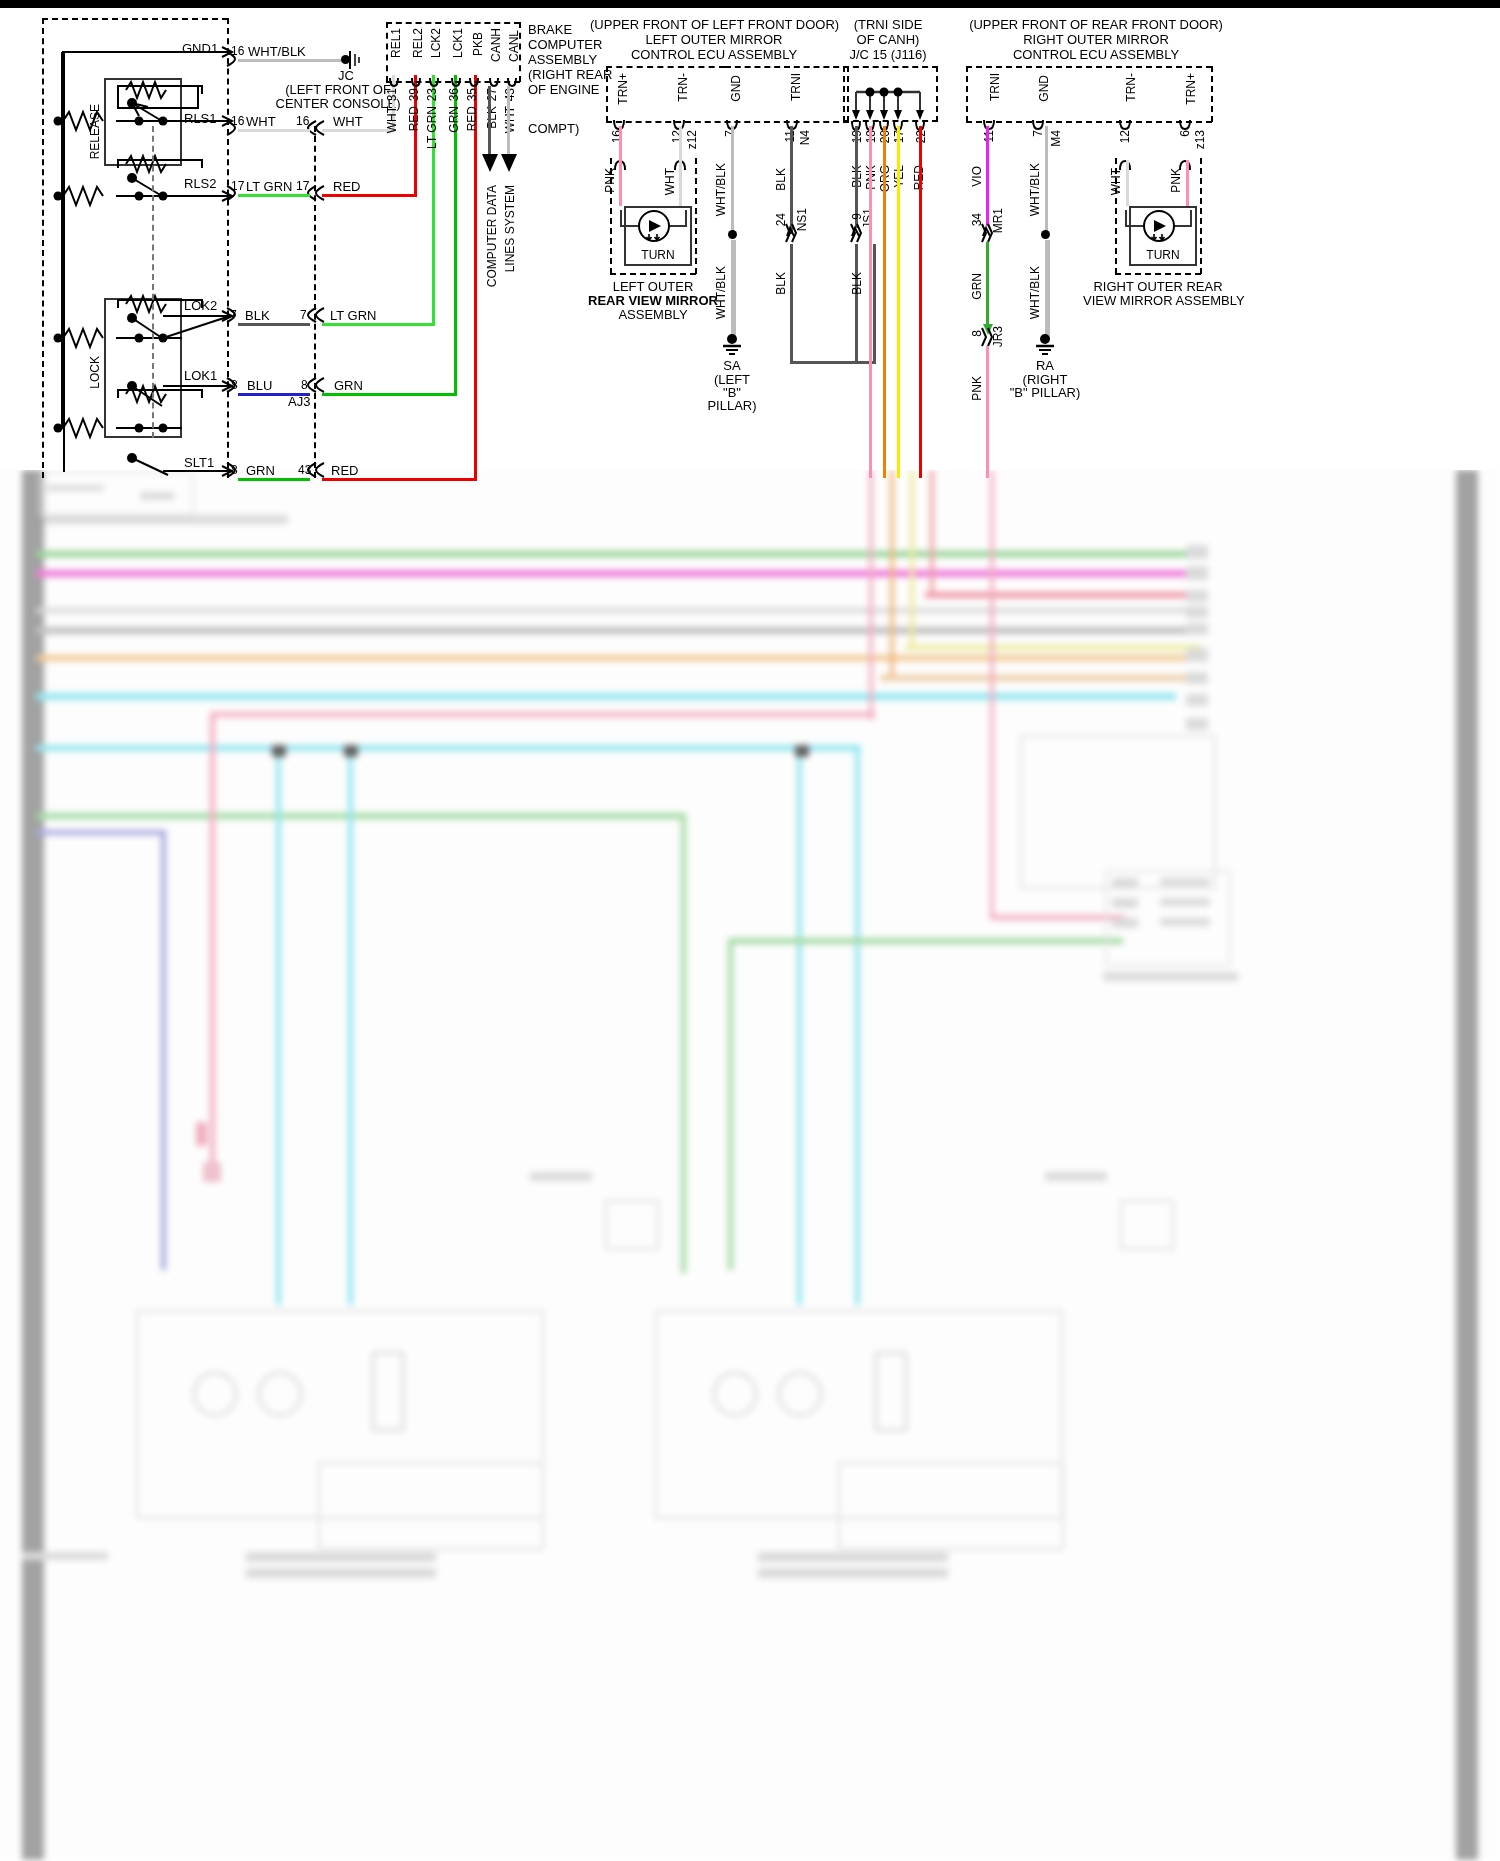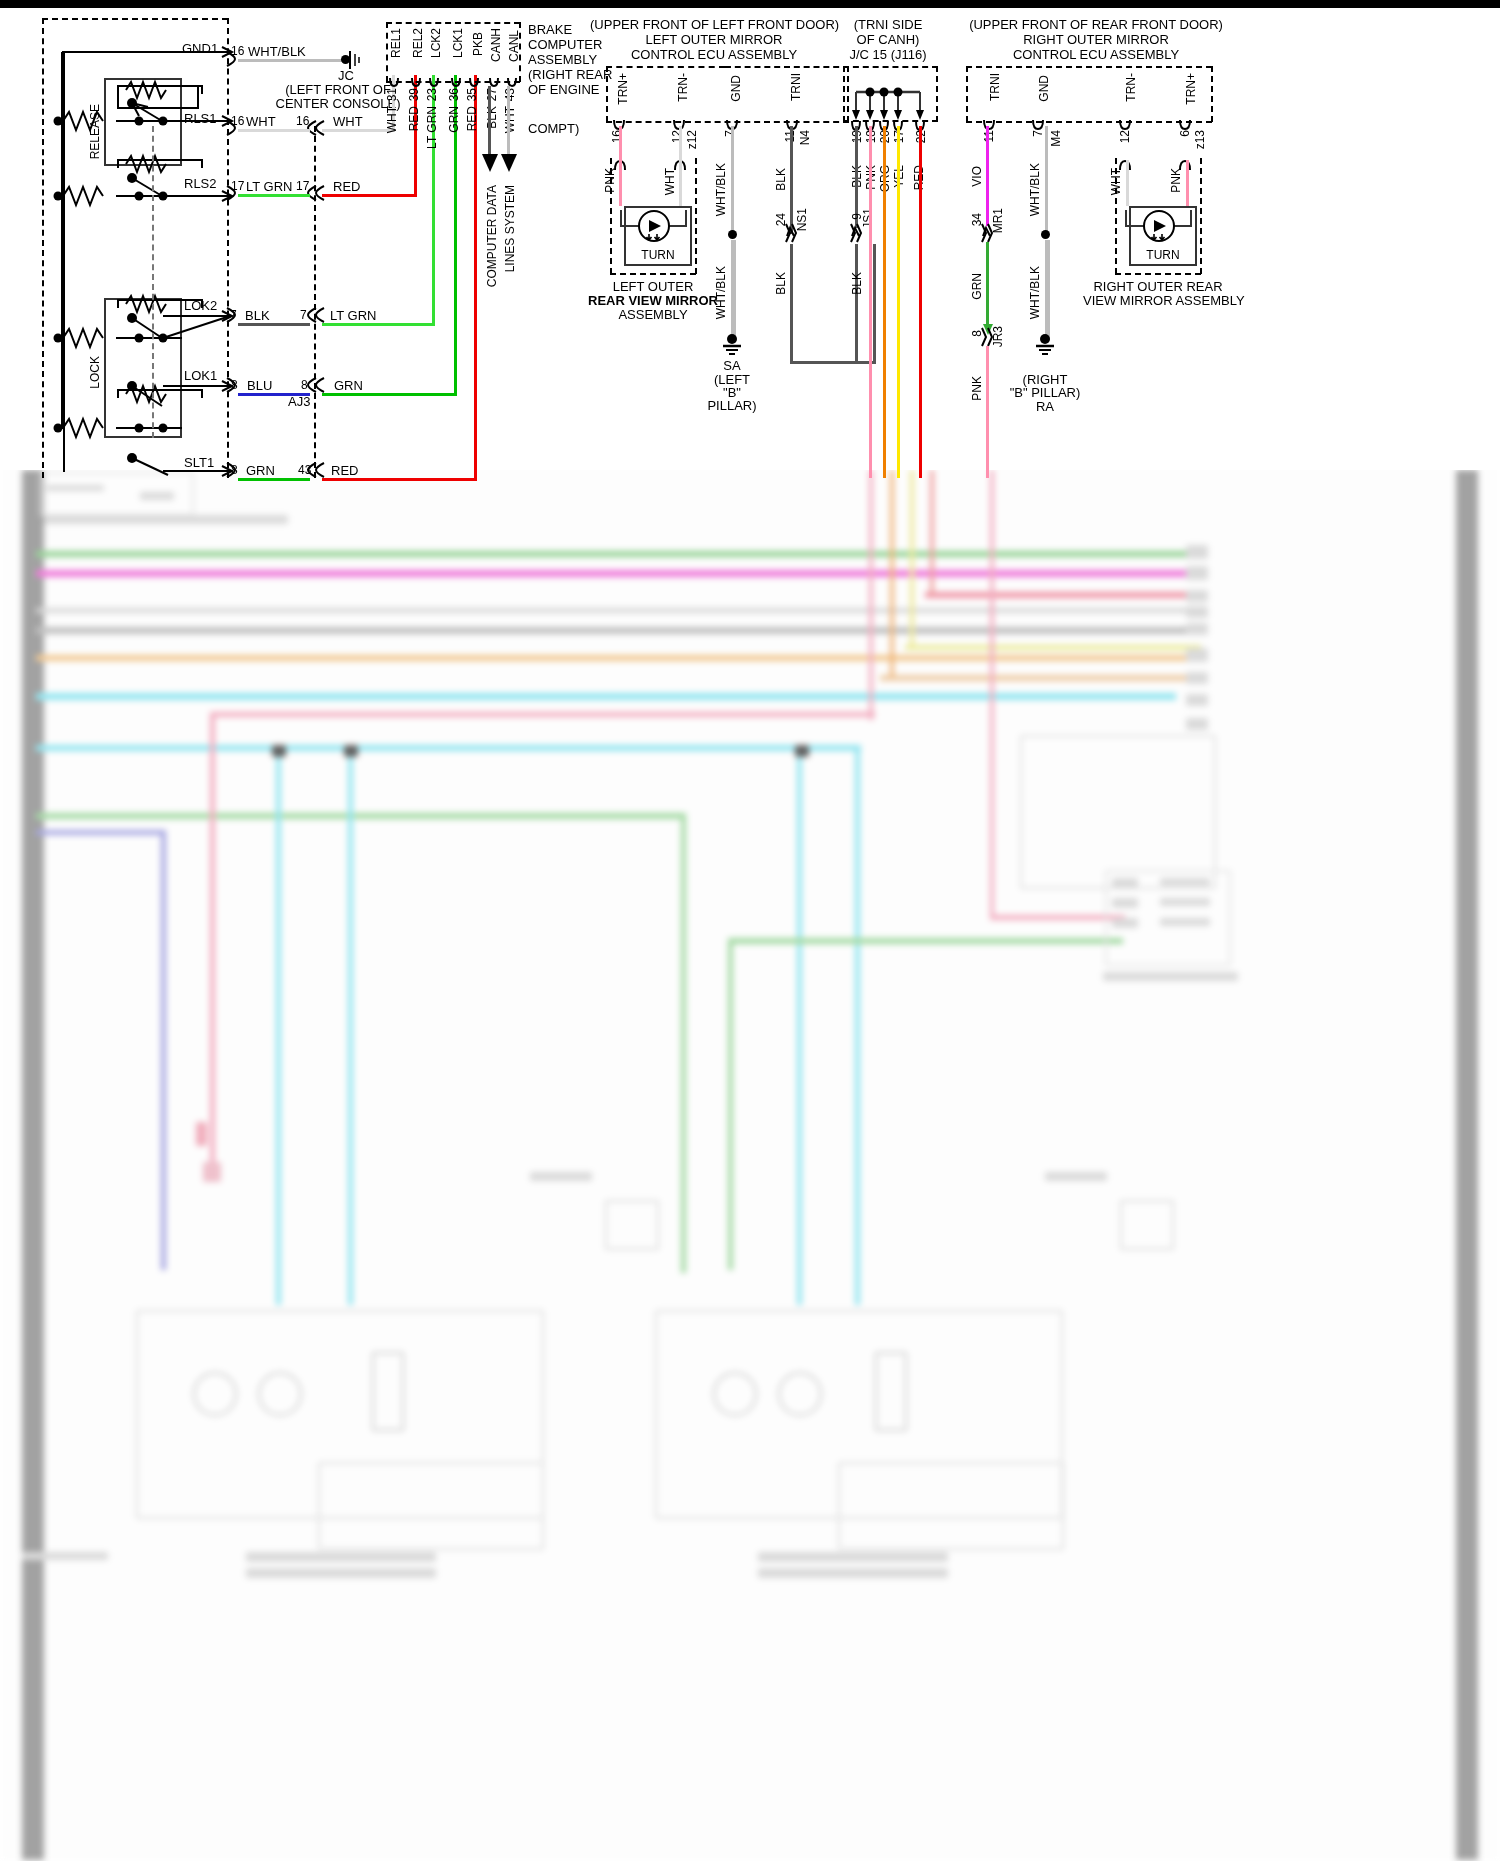--- a/index.html
+++ b/index.html
@@ -544,21 +544,21 @@
       <div class="lbl vert" style="left:1028px;top:155px;font-size:12px;">WHT/BLK</div>
       <div class="dot" style="left:1041px;top:222px;"></div>
       <div class="w v" style="left:1045px;top:232px;height:100px;background:#bcbcbc;border-left:2px dashed #bcbcbc;"></div>
       <div class="lbl vert" style="left:1028px;top:258px;font-size:12px;">WHT/BLK</div>
       <svg width="24" height="24" style="left:1034px;top:326px;">
         <circle cx="11" cy="5" r="5" fill="#000"></circle>
         <path d="M2 12 L20 12" stroke="#000" stroke-width="2.5"></path>
         <path d="M5 16 L17 16" stroke="#000" stroke-width="2"></path>
         <path d="M8 20 L14 20" stroke="#000" stroke-width="2"></path>
       </svg>
-      <div class="lbl c" style="left:1015px;top:350px;width:60px;margin-top:41px;">RA</div>
+      <div class="lbl c" style="left:1015px;top:350px;width:60px;">RA</div>
       <div class="lbl c" style="left:1008px;top:364px;width:74px;">(RIGHT</div>
       <div class="lbl c" style="left:1008px;top:377px;width:74px;">"B" PILLAR)</div>
 
       <div class="dashline-v" style="left:1115px;top:150px;height:116px;"></div>
       <div class="dashline-v" style="left:1200px;top:150px;height:116px;"></div>
       <div class="dashline-h" style="left:1115px;top:265px;width:86px;"></div>
       <svg width="90" height="18" style="left:1115px;top:148px;">
         <path d="M5 14 q0 -9 5 -9 q5 0 5 9" stroke="#000" stroke-width="2" fill="none"></path>
         <path d="M65 14 q0 -9 5 -9 q5 0 5 9" stroke="#000" stroke-width="2" fill="none"></path>
       </svg>

